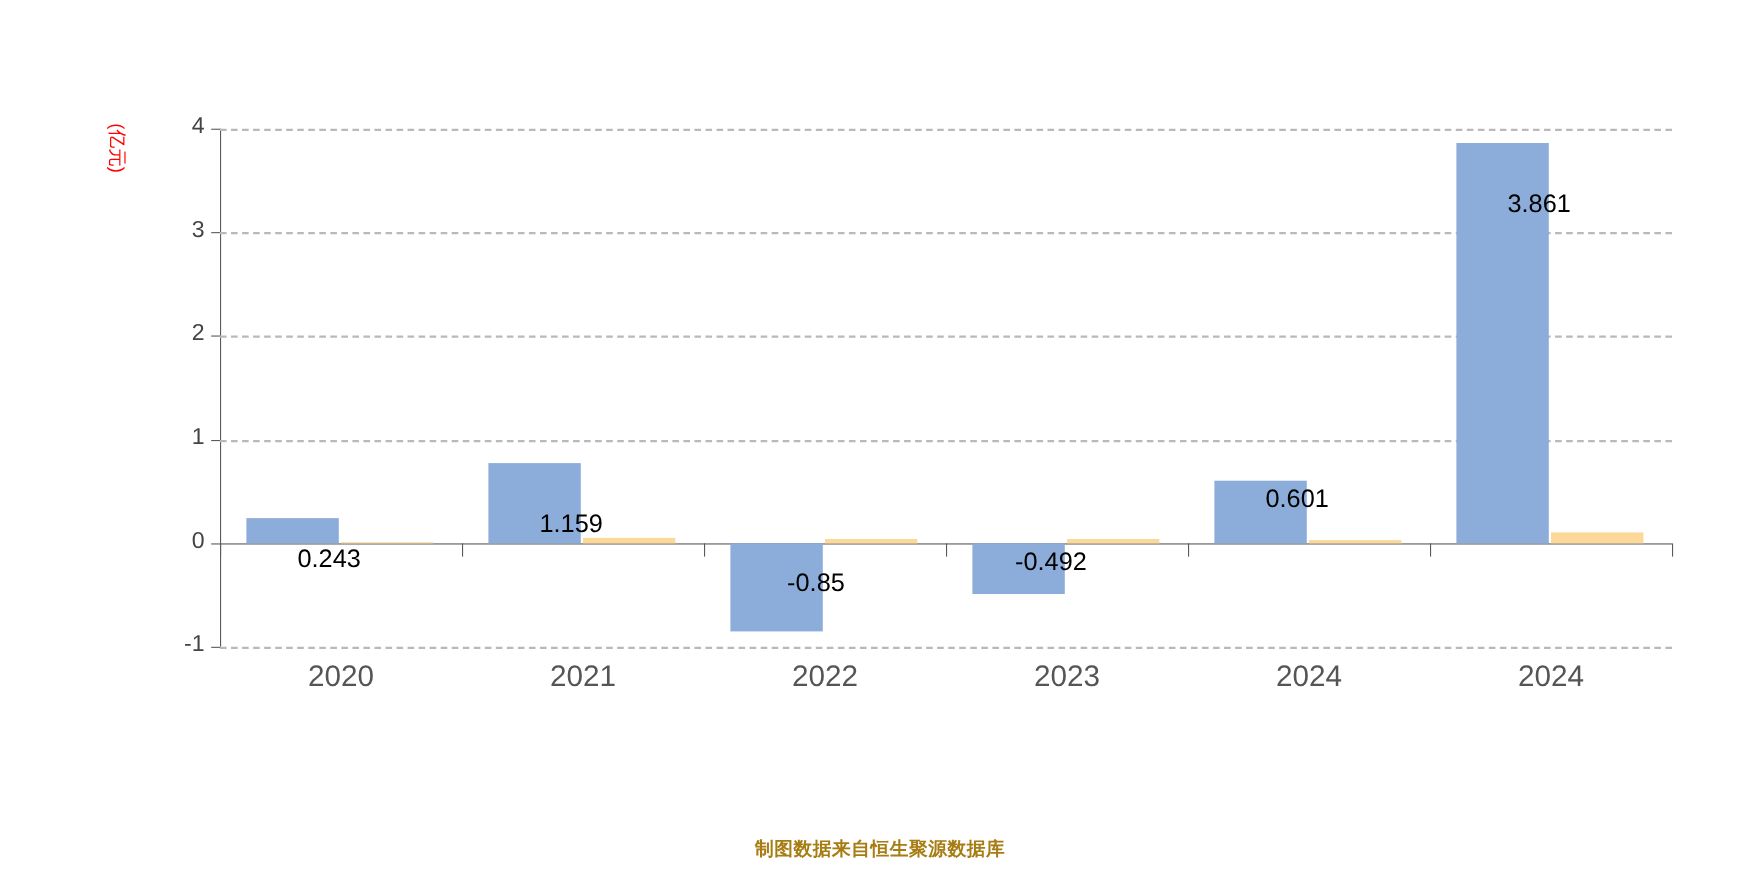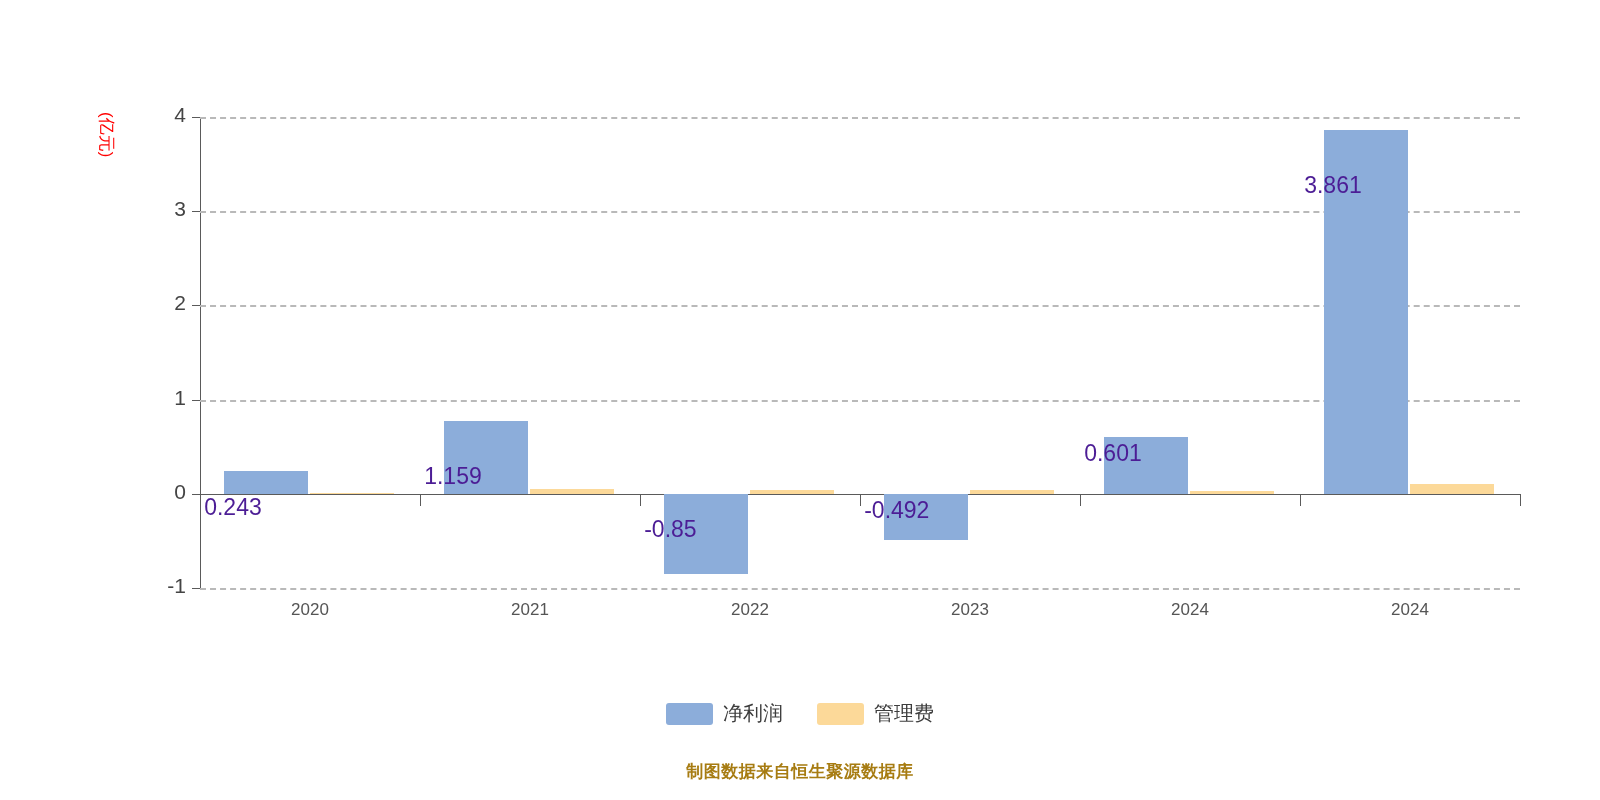--- a/index.html
+++ b/index.html
@@ -102,30 +102,30 @@
   .bar.net {
     background: #8cadda;
   }
   .bar.admin {
     background: #fcd999;
   }
 
   .bar-label {
     position: absolute;
     font-size: 23px;
-    color: #4c1d95;
-    text-align: left;
+    color: #000000;
+    text-align: right;
     white-space: nowrap;
   }
 
   
   .x-tick-label {
     position: absolute;
     top: 600px;
-    font-size: 17px;
+    font-size: 27px;
     color: #555555;
     text-align: center;
     width: 120px;
   }
 
   
   #legend {
     position: absolute;
     left: 0;
     top: 700px;
@@ -228,25 +228,15 @@
     </div>
   <div id="x-tick-labels">
       <div class="x-tick-label" style="left: 250px;">2020</div>
       <div class="x-tick-label" style="left: 470px;">2021</div>
       <div class="x-tick-label" style="left: 690px;">2022</div>
       <div class="x-tick-label" style="left: 910px;">2023</div>
       <div class="x-tick-label" style="left: 1130px;">2024</div>
       <div class="x-tick-label" style="left: 1350px;">2024</div>
     </div>
 
-  <div id="legend">
-      <div class="legend-item">
-        <span class="legend-swatch" style="background: rgb(140, 173, 218);"></span>
-        <span class="legend-label">净利润</span>
-      </div>
-      <div class="legend-item">
-        <span class="legend-swatch" style="background: rgb(252, 217, 153);"></span>
-        <span class="legend-label">管理费</span>
-      </div>
-    </div>
 
   <div id="footer">制图数据来自恒生聚源数据库</div>
 </div>
 
 </body></html>

